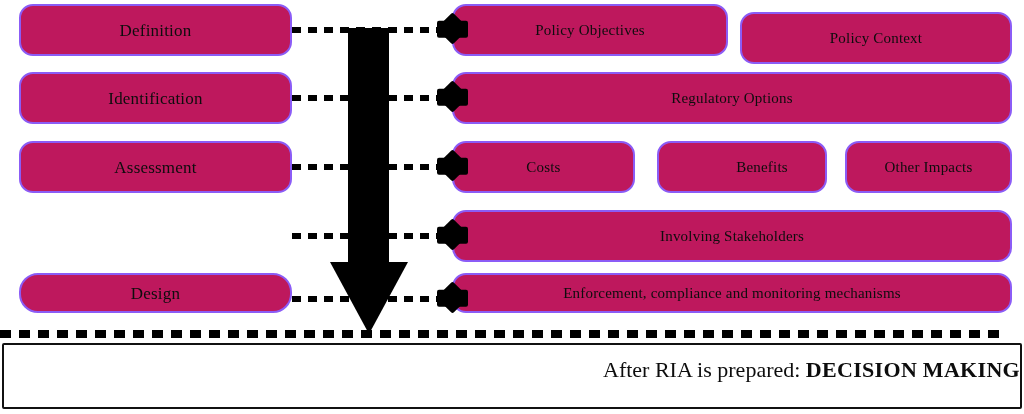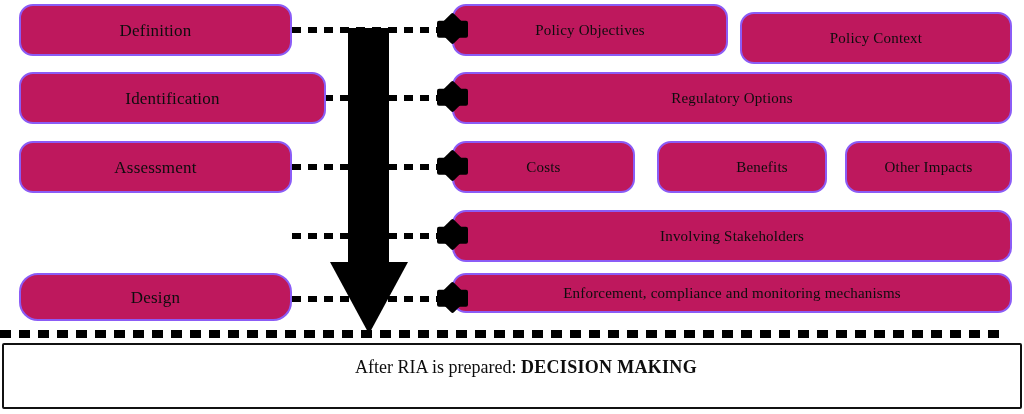--- a/index.html
+++ b/index.html
@@ -100,50 +100,50 @@
     border: 2px solid #111111;
     border-radius: 2px;
     background: #ffffff;
     z-index: 3;
   }
   #decision-text {
     position: absolute;
     left: 0;
     right: 0;
     top: 12px;
-    text-align: center;
-    font-size: 18px;
+    text-align: right;
+    font-size: 22px;
     color: #0d0d0d;
     white-space: nowrap;
     margin-left: 28px;
   }
   #decision-text .bold {
     font-weight: bold;
     letter-spacing: 0.3px;
   }
 </style>
 </head>
 <body>
 
 <div id="canvas">
 
   <div class="rbox" style="left:19px; top:4px; width:273px; height:52px;">
     <span class="lbl">Definition</span>
   </div>
 
-  <div class="rbox" style="left:19px; top:72px; width:307px; height:52px;align-items:center;">
+  <div class="rbox" style="left:19px; top:72px; width:273px; height:52px;align-items:center;">
     <span class="lbl">Identification</span>
   </div>
 
   <div class="rbox" style="left:19px; top:141px; width:273px; height:52px;">
     <span class="lbl">Assessment</span>
   </div>
 
 
-  <div class="rbox" style="left:19px; top:273px; width:273px; height:48px;border-radius:19px;">
+  <div class="rbox" style="left:19px; top:273px; width:273px; height:40px;border-radius:19px;">
     <span class="lbl">Design</span>
   </div>
 
   <div class="dashrow" style="left:292px; top:27px; width:162px;"></div>
   <div class="dashrow" style="left:292px; top:95px; width:162px;"></div>
   <div class="dashrow" style="left:292px; top:164px; width:162px;"></div>
   <div class="dashrow" style="left:292px; top:233px; width:162px;"></div>
   <div class="dashrow" style="left:292px; top:296px; width:162px;"></div>
 
   <div class="arrow-shaft" style="left:348px; top:28px; width:41px; height:245px;"></div>

